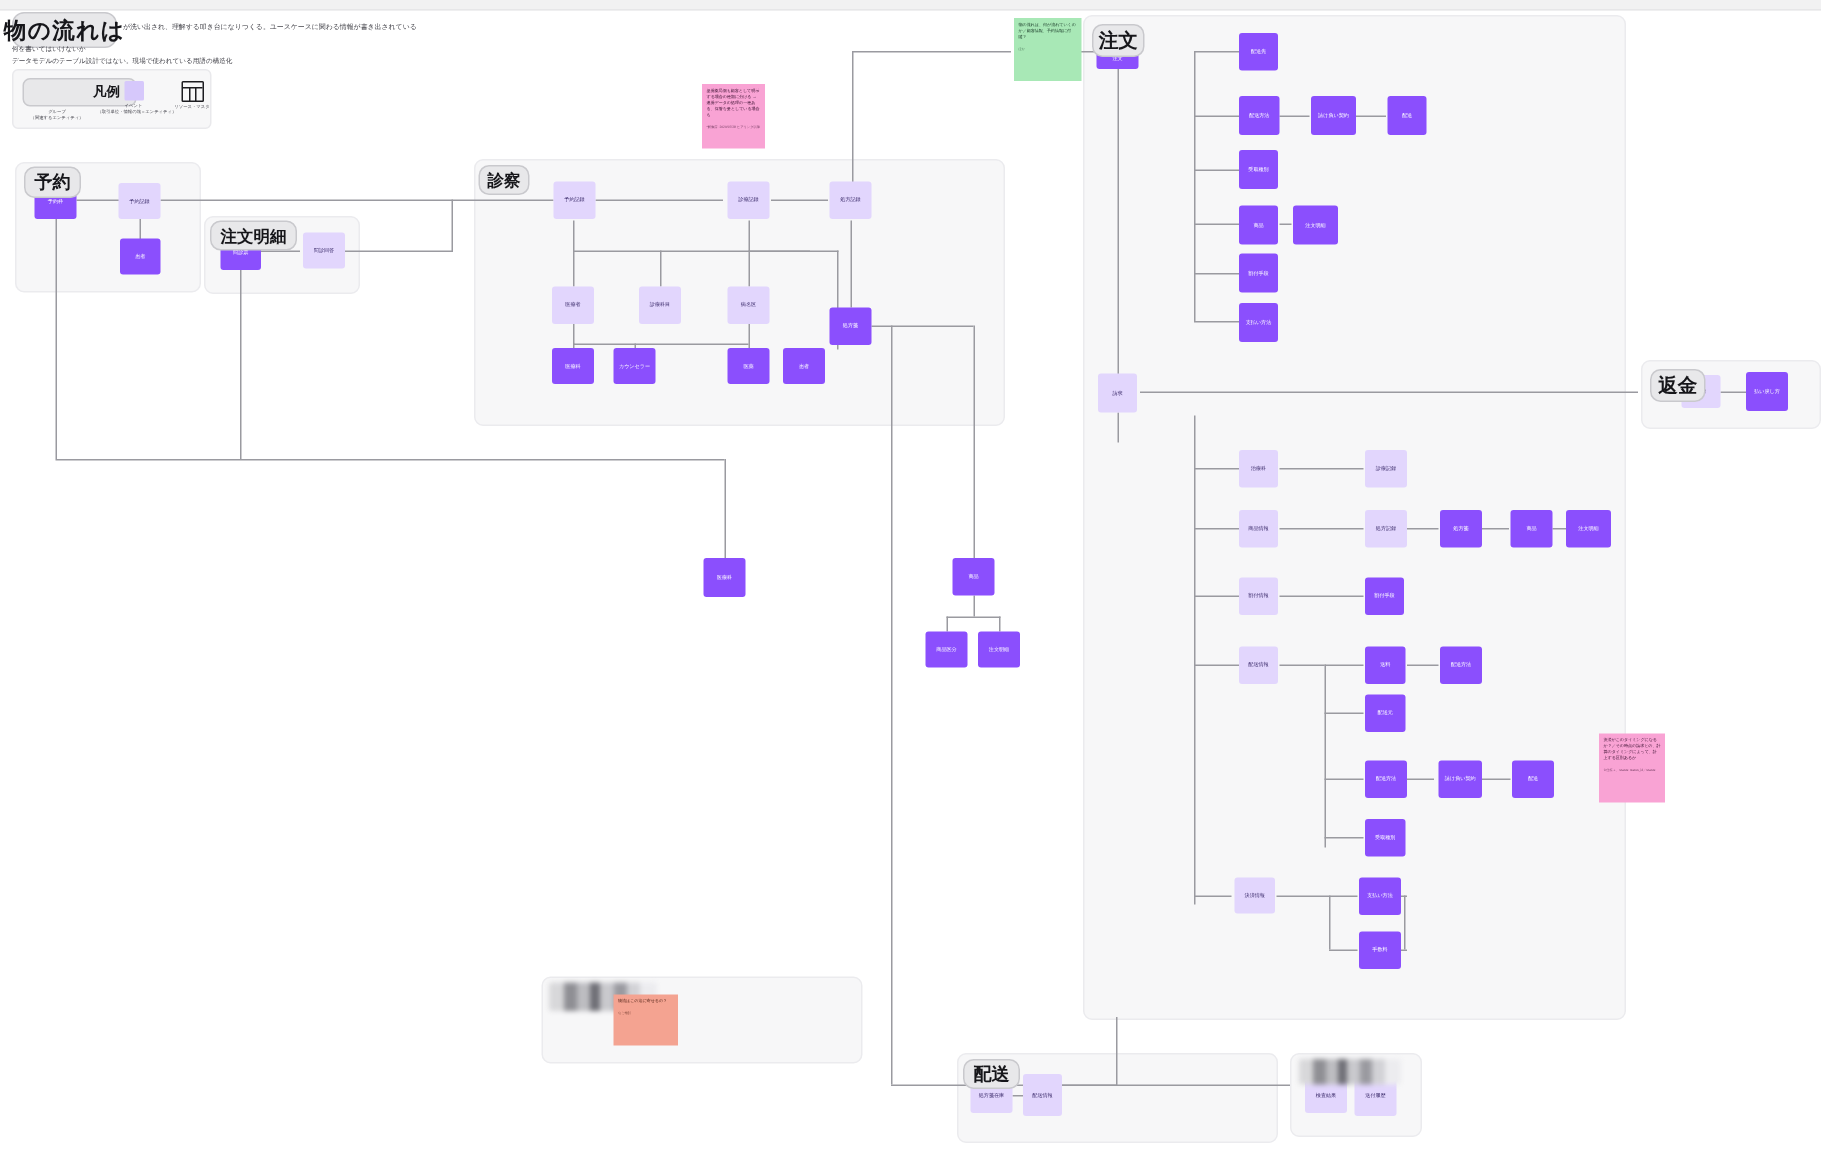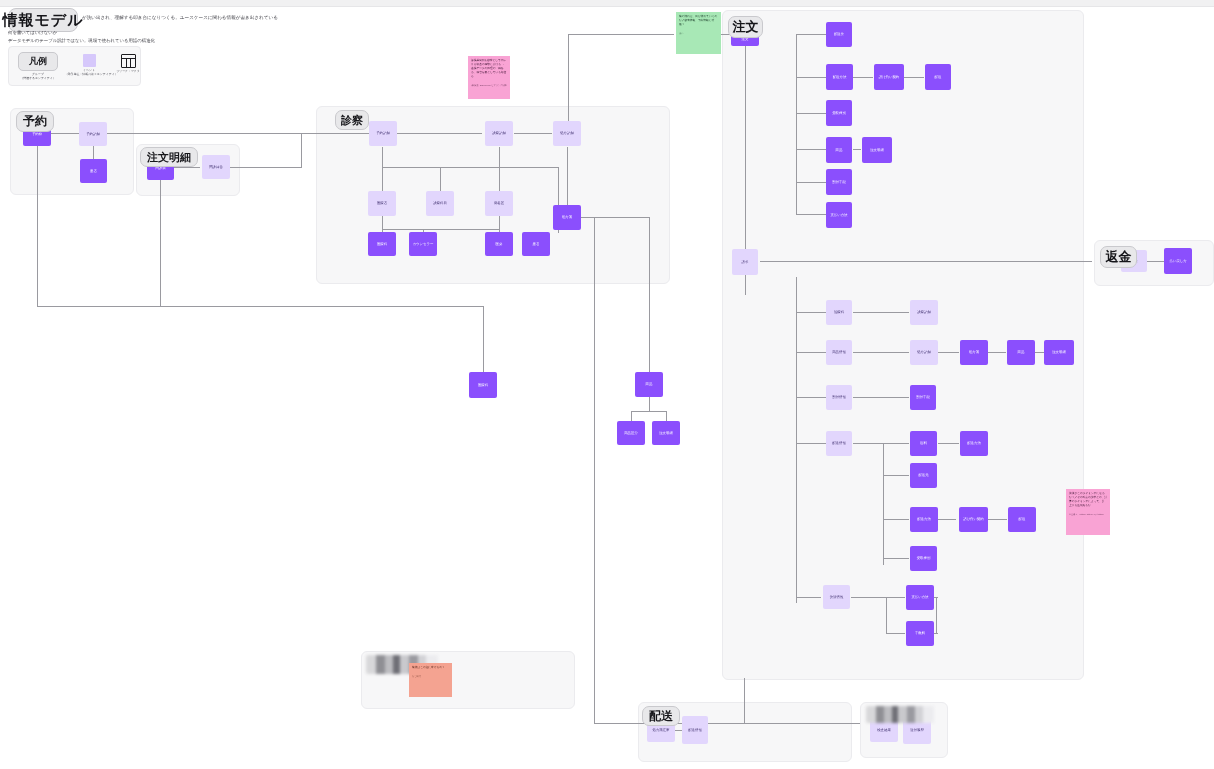--- a/index.html
+++ b/index.html
@@ -38,21 +38,21 @@
   
   .legend-box{
     position:absolute;left:8px;top:46px;width:131px;height:38px;
     background:#f7f7f8;border:1px solid #e9e9ec;border-radius:4px;
   }
   .legend-item{position:absolute;text-align:center;}
   .legend-swatch{margin:0 auto;}
   .legend-chip{
     width:38px;height:17px;background:#e8e8ea;border:1px solid #c9c9cd;
     border-radius:5px;font-size:9px;font-weight:bold;color:#16161a;
-    display:flex;align-items:center;justify-content:center;
+    display:flex;align-items:center;justify-content:center;padding-left:36px;
   }
   .legend-square{width:13px;height:13px;background:#d6c8fb;border-radius:1px;}
   .legend-table{
     width:13px;height:12px;border:1.2px solid #1c1c20;border-radius:1px;
     background:
       linear-gradient(#1c1c20,#1c1c20) 0 3px/100% 1.1px no-repeat,
       linear-gradient(#1c1c20,#1c1c20) 4px 3px/1.1px 100% no-repeat,
       linear-gradient(#1c1c20,#1c1c20) 8.5px 3px/1.1px 100% no-repeat;
   }
   .legend-cap{font-size:2.9px;color:#4a4a52;line-height:1.35;margin-top:2px;white-space:nowrap;}
@@ -102,21 +102,21 @@
     filter:blur(1.6px);
   }
 </style>
 </head>
 <body>
 
 <div id="board">
 
   <div class="toolbar-strip"></div>
 
-  <div class="title-chip page-title">情報モデル</div>
+  <div class="title-chip page-title">物の流れは</div>
   <div class="subtitle">が洗い出され、理解する叩き台になりつくる。ユースケースに関わる情報が書き出されている</div>
   <div class="note-lines">
     <div>何を書いてはいけないか</div>
     <div>データモデルのテーブル設計ではない。現場で使われている用語の構造化</div>
   </div>
 
   <div class="legend-box">
     <div class="legend-item" style="left:6px;top:5px;width:46px;">
       <div class="legend-chip legend-swatch">凡例</div>
       <div class="legend-cap">グループ<br>（関連するエンティティ）</div>
@@ -135,21 +135,21 @@
   <div class="group" style="left:136px;top:144px;width:102px;height:50px;"></div>
   <div class="group" style="left:316px;top:106px;width:352px;height:176px;"></div>
   <div class="group" style="left:722px;top:10px;width:360px;height:668px;"></div>
   <div class="group" style="left:1094px;top:240px;width:118px;height:44px;"></div>
   <div class="group" style="left:638px;top:702px;width:212px;height:58px;"></div>
   <div class="group" style="left:860px;top:702px;width:86px;height:54px;"></div>
   <div class="group" style="left:361px;top:651px;width:212px;height:56px;"></div>
 
   <div class="group-title" style="left:16px;top:111px;width:36px;height:19px;font-size:12px;">予約</div>
   <div class="group-title" style="left:140px;top:147px;width:56px;height:18px;font-size:11px;">注文明細</div>
-  <div class="group-title" style="left:335px;top:110px;width:32px;height:18px;font-size:11px;">診察</div>
+  <div class="group-title" style="left:319px;top:110px;width:32px;height:18px;font-size:11px;">診察</div>
   <div class="group-title" style="left:728px;top:16px;width:33px;height:20px;font-size:13px;">注文</div>
   <div class="group-title" style="left:1100px;top:246px;width:35px;height:20px;font-size:13px;">返金</div>
   <div class="group-title" style="left:642px;top:706px;width:36px;height:18px;font-size:12px;">配送</div>
   <div class="blur-title" style="left:866px;top:706px;width:68px;height:17px;"></div>
   <div class="blur-title" style="left:366px;top:655px;width:72px;height:19px;"></div>
 
   <div class="ln lh" style="left:51px;top:133px;width:29px;"></div>
 
   <div class="ln lv" style="left:93px;top:146px;height:18px;"></div>
 

